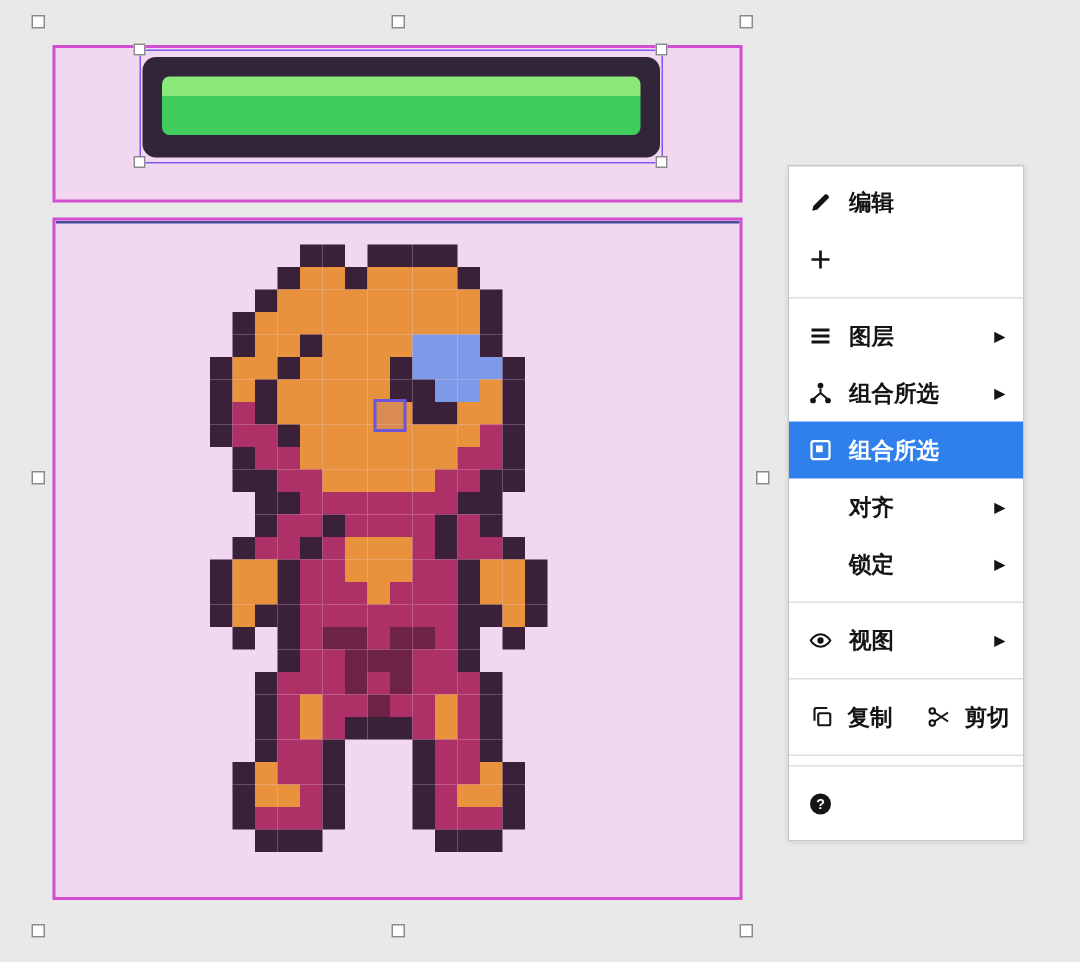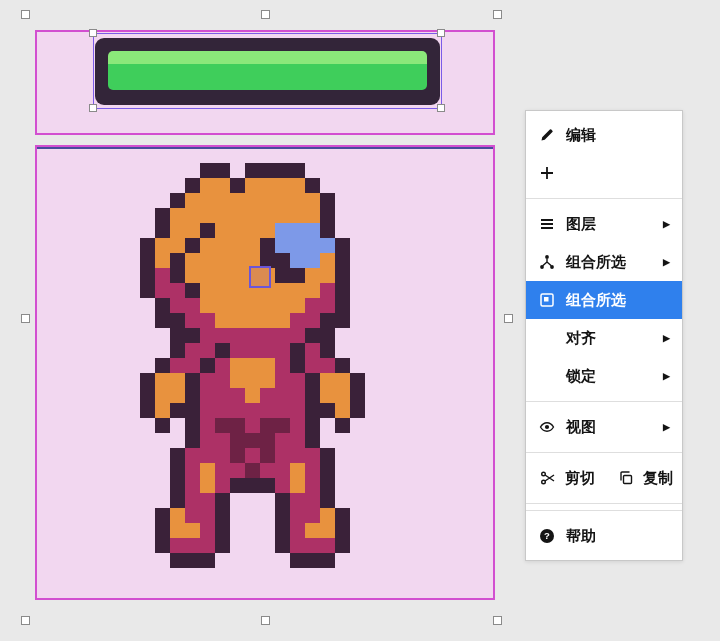--- a/index.html
+++ b/index.html
@@ -661,41 +661,40 @@
         </svg>
       </span>
       <span class="label">视图</span>
       <span class="arrow">▶</span>
     </div>
     <div class="menu-divider"></div>
     <div class="menu-pair">
       <div class="menu-item">
         <span class="icon">
           <svg viewBox="0 0 16 16">
+            <rect x="5.5" y="5.5" width="8" height="8" rx="1" fill="none" stroke="currentColor" stroke-width="1.4"></rect>
+            <path d="M3 10.5V3a1 1 0 0 1 1-1h7.5" fill="none" stroke="currentColor" stroke-width="1.4"></path>
+          </svg>
+        </span>
+        <span class="label">复制</span>
+      </div>
+      <div class="menu-item">
+        <span class="icon">
+          <svg viewBox="0 0 16 16">
             <circle cx="3.5" cy="4" r="1.8" fill="none" stroke="currentColor" stroke-width="1.4"></circle>
             <circle cx="3.5" cy="12" r="1.8" fill="none" stroke="currentColor" stroke-width="1.4"></circle>
             <path d="M5 5l9 6M5 11l9-6" stroke="currentColor" stroke-width="1.4" fill="none"></path>
           </svg>
         </span>
         <span class="label">剪切</span>
-      </div>
-      <div class="menu-item">
-        <span class="icon">
-          <svg viewBox="0 0 16 16">
-            <rect x="5.5" y="5.5" width="8" height="8" rx="1" fill="none" stroke="currentColor" stroke-width="1.4"></rect>
-            <path d="M3 10.5V3a1 1 0 0 1 1-1h7.5" fill="none" stroke="currentColor" stroke-width="1.4"></path>
-          </svg>
-        </span>
-        <span class="label">复制</span>
       </div>
     </div>
     <div class="menu-divider"></div>
     <div class="menu-divider"></div>
     <div class="menu-item">
       <span class="icon">
         <svg viewBox="0 0 16 16">
           <circle cx="8" cy="8" r="7" fill="currentColor"></circle>
           <text x="8" y="11.3" text-anchor="middle" font-size="9.5" font-weight="bold" fill="#ffffff">?</text>
         </svg>
       </span>
-      <span class="label">帮助</span>
     </div>
   </div>
 
 </body></html>

